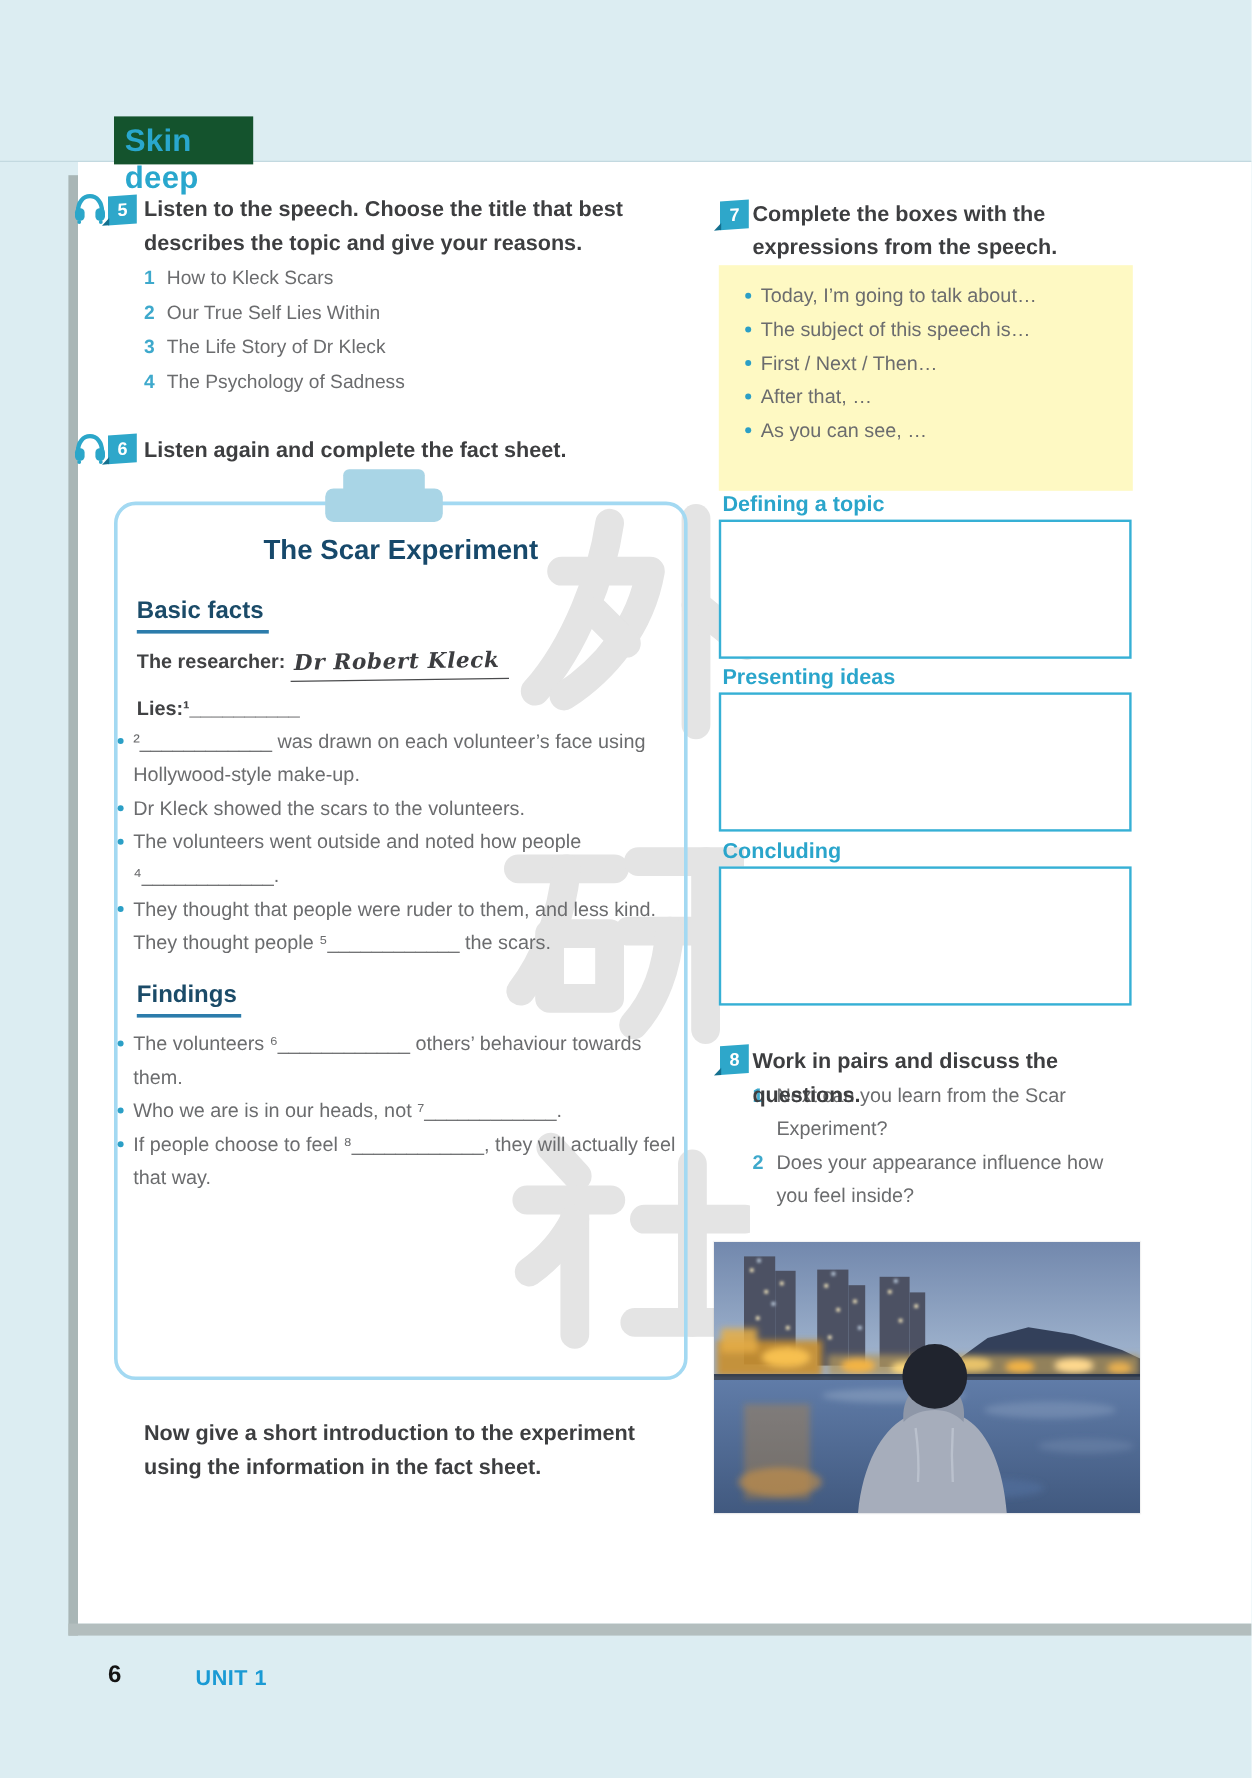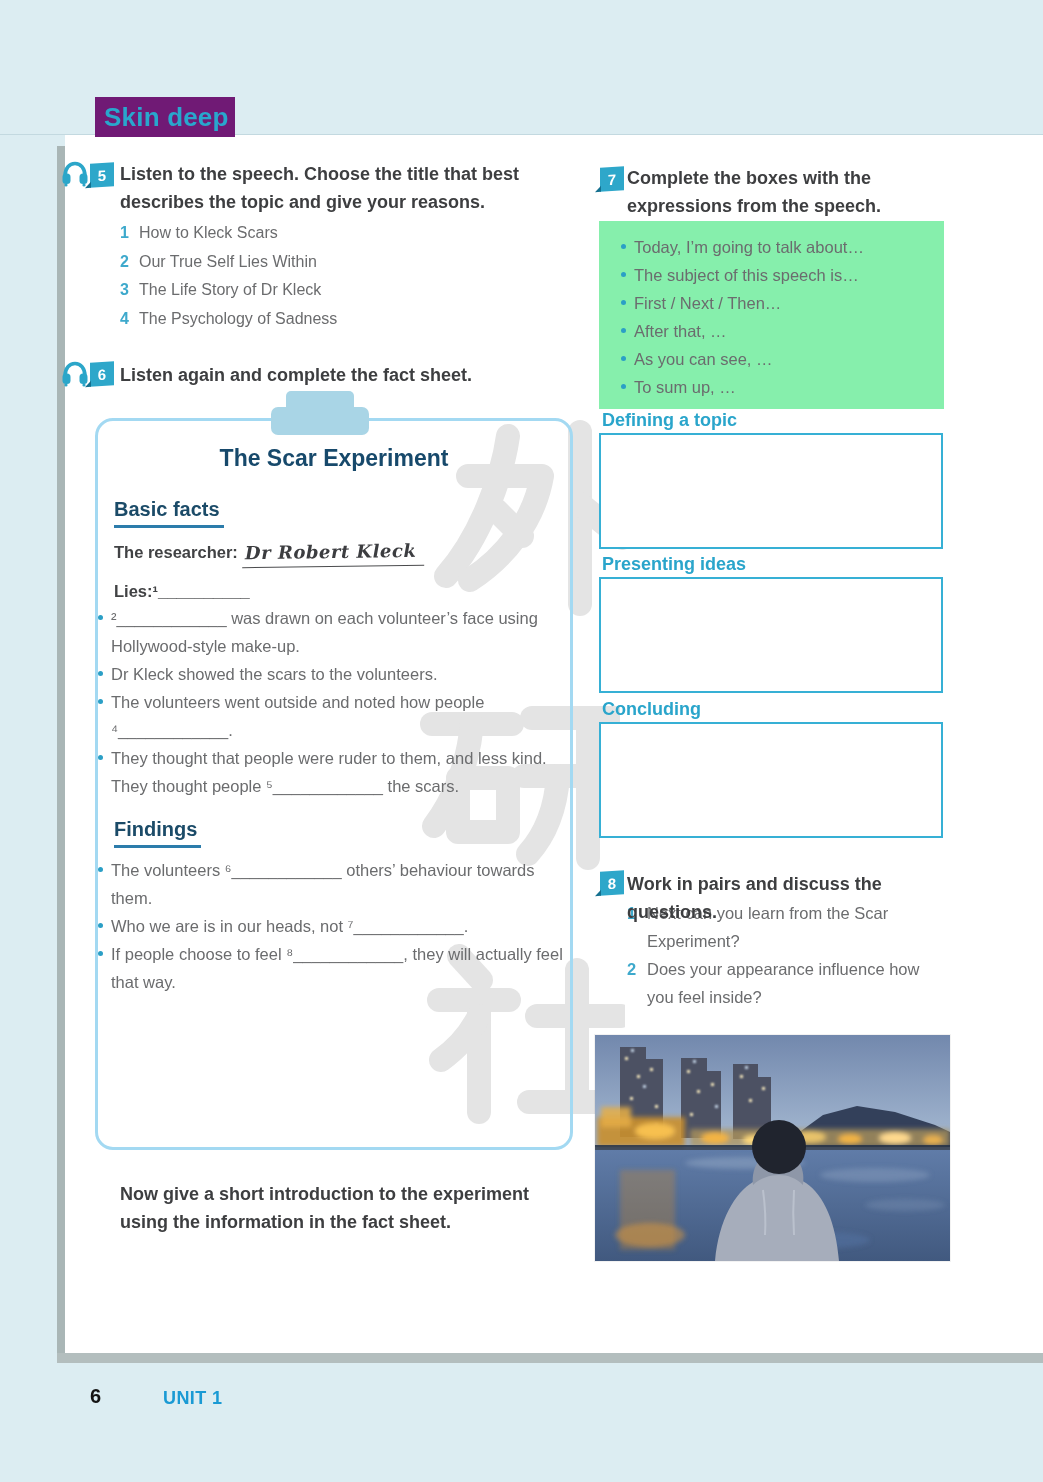--- a/index.html
+++ b/index.html
@@ -9,21 +9,21 @@
     font-family:"Liberation Sans","DejaVu Sans",sans-serif;
     -webkit-font-smoothing:antialiased;
   }
   .abs{position:absolute;}
   
   .white-page{left:65px;top:135px;width:978px;height:1218px;background:#ffffff;z-index:0;}
   .strip-left{left:57px;top:146px;width:8px;height:1217px;background:#a9b6b6;z-index:1;}
   .strip-bottom{left:57px;top:1353px;width:986px;height:10px;background:#b3bebe;z-index:1;}
   .band-edge{left:0;top:134px;width:1043px;height:1px;background:rgba(120,160,170,.25);z-index:0;}
   
-  .header-tab{left:95px;top:97px;width:140px;height:40px;background:#701a75;z-index:2;}
+  .header-tab{left:95px;top:97px;width:116px;height:40px;background:#14532d;z-index:2;}
   .header-tab span{display:block;padding:5px 0 0 9px;color:#29a7cd;font-size:26px;font-weight:700;letter-spacing:.2px;}
   
   .wm{z-index:1;opacity:1;pointer-events:none;}
   .wm path{fill:none;stroke:#e4e4e4;stroke-width:24;stroke-linecap:round;stroke-linejoin:round;}
   
   .badge{width:24px;height:24px;background:#2ea7ca;color:#fff;font-weight:700;font-size:15px;
     display:flex;align-items:center;justify-content:center;transform:skewY(-4deg);z-index:3;}
   .badge::before{content:'';position:absolute;left:-5px;bottom:0;width:0;height:0;
     border-top:6px solid transparent;border-right:6px solid #14708f;}
   .hp{z-index:3;}
@@ -43,21 +43,21 @@
   .fs-head span{display:inline-block;color:#1b4b68;font-size:20px;font-weight:700;
     border-bottom:3px solid #2c7cab;padding:0 4px 4px 0;}
   .fs-line{margin:11px 16px 0;font-size:16.5px;font-weight:600;color:#414244;line-height:26px;}
   .handwriting{font-family:"DejaVu Serif",serif;font-style:italic;font-size:18px;color:#3c3d40;
     border-bottom:1.5px solid #4a4b4d;padding:0 8px 1px 3px;display:inline-block;transform:rotate(-0.8deg);letter-spacing:.5px;}
   .dotlist{margin:6px 12px 0 16px;}
   .dotlist li{position:relative;padding-left:13px;font-size:16.5px;color:#6b6c6e;line-height:28px;}
   .dotlist li::before{content:'';position:absolute;left:0;top:11px;width:5px;height:5px;border-radius:50%;background:#2b9fc6;}
   .followup{left:120px;top:1180px;width:445px;z-index:2;}
   
-  .green-box{left:599px;top:221px;width:345px;height:188px;background:#86efac;z-index:2;box-sizing:border-box;padding:12px 10px 0 22px;}
+  .green-box{left:599px;top:221px;width:345px;height:188px;background:#fef9c3;z-index:2;box-sizing:border-box;padding:12px 10px 0 22px;}
   .ans-label{color:#2aa5cb;font-size:18px;font-weight:700;z-index:2;}
   .ans-box{width:344px;height:116px;border:2px solid #36b0d5;background:#ffffff;z-index:2;box-sizing:border-box;}
   .qlist li{display:flex;line-height:28px;margin:0;}
   .qlist .num{color:#3ea9cc;font-weight:700;width:20px;flex:0 0 20px;}
   .qlist .txt{color:#6b6c6e;width:288px;}
   
   .photo{left:595px;top:1035px;width:355px;height:226px;z-index:2;box-shadow:0 0 0 1px rgba(0,0,0,.05);}
   
   .f-num{left:90px;top:1385px;font-size:20px;font-weight:700;color:#141414;z-index:2;}
   .f-unit{left:163px;top:1388px;font-size:18px;font-weight:700;color:#1a9ad4;letter-spacing:.4px;z-index:2;}
@@ -171,21 +171,20 @@
   <span>7</span>
 </div>
 <div class="abs instr" style="left:627px;top:164px;width:275px">Complete the boxes with the expressions from the speech.</div>
 <div class="abs green-box">
   <ul class="plain dotlist" style="margin:0">
     <li>Today, I’m going to talk about…</li>
     <li>The subject of this speech is…</li>
     <li>First / Next / Then…</li>
     <li>After that, …</li>
     <li>As you can see, …</li>
-    <li>To sum up, …</li>
   </ul>
 </div>
 <div class="abs ans-label" style="left:602px;top:410px">Defining a topic</div>
 <div class="abs ans-box" style="left:599px;top:433px"></div>
 <div class="abs ans-label" style="left:602px;top:554px">Presenting ideas</div>
 <div class="abs ans-box" style="left:599px;top:577px"></div>
 <div class="abs ans-label" style="left:602px;top:699px">Concluding</div>
 <div class="abs ans-box" style="left:599px;top:722px"></div>
 
 <div class="abs badge" style="left:600px;top:871px">

